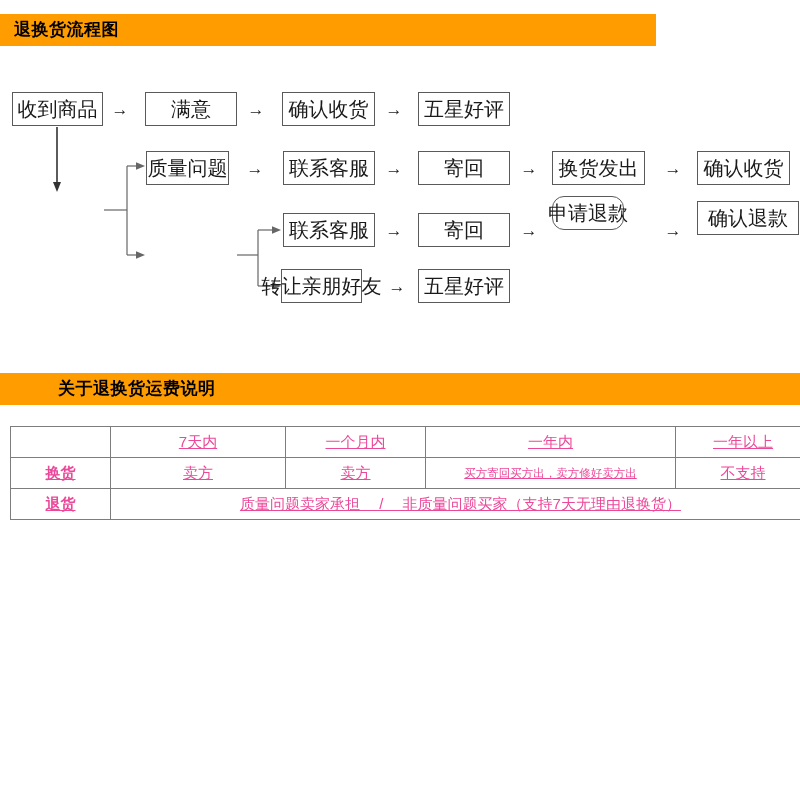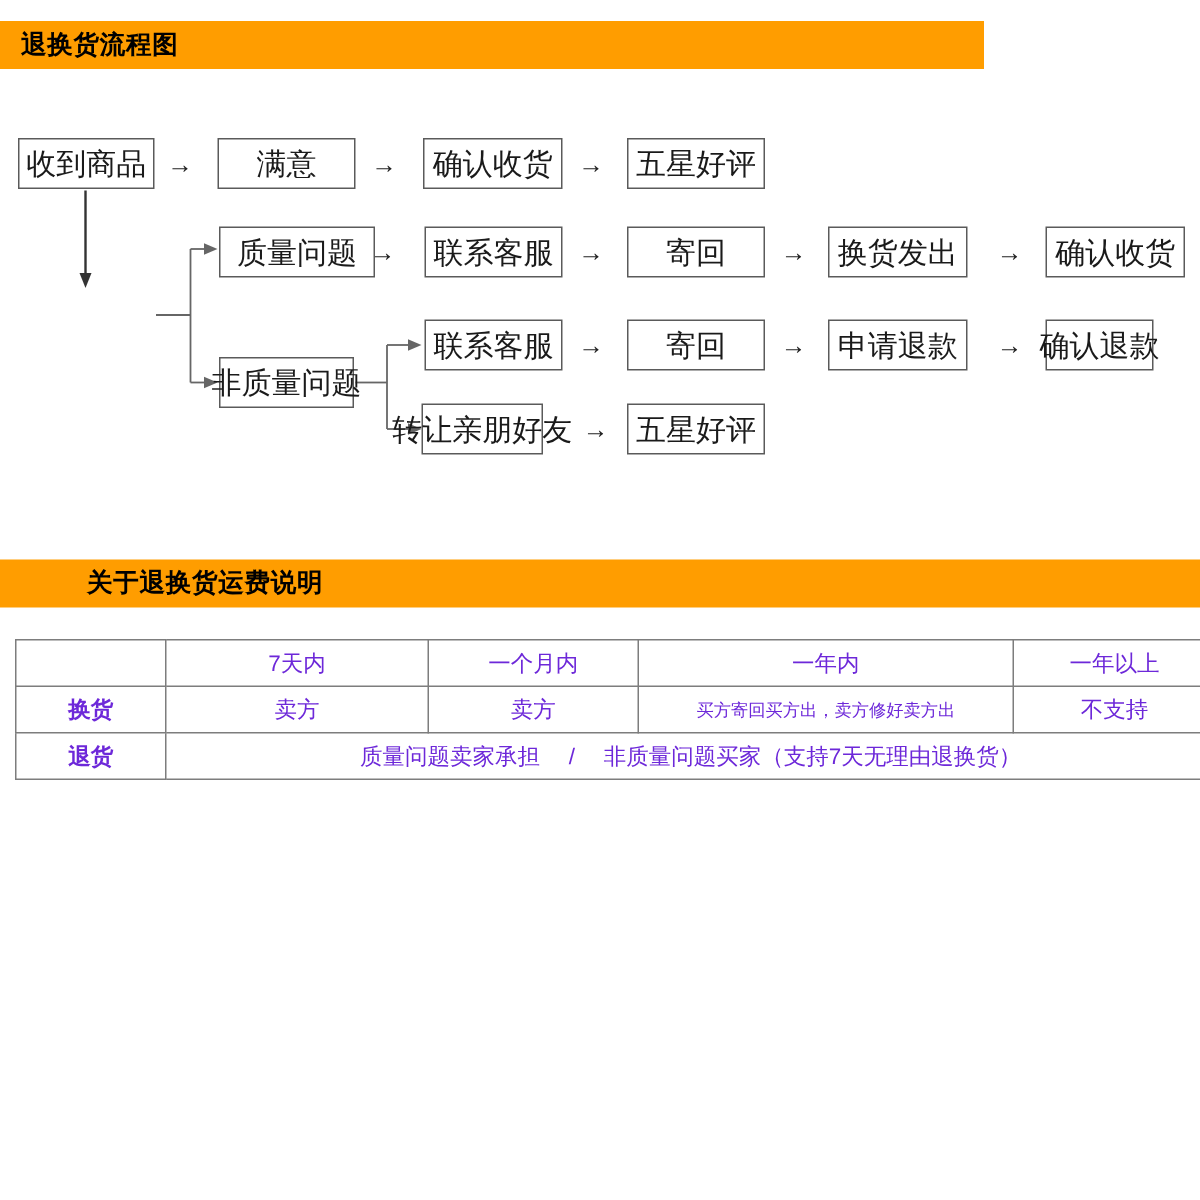--- a/index.html
+++ b/index.html
@@ -87,24 +87,25 @@
     width: 775px;
     border-collapse: collapse;
     table-layout: fixed;
   }
   #fee-table td {
     border: 1px solid #7d7d7d;
     height: 30px;
     text-align: center;
     vertical-align: middle;
     font-size: 15px;
-    color: #6d28d9;
+    color: #ec4899;
     padding: 0 2px;
     white-space: nowrap;
     overflow: hidden;
+    text-decoration: underline;
   }
   #fee-table td.rowhead {
     font-weight: bold;
   }
   #fee-table td.small {
     font-size: 11.5px;
   }
   #fee-table td.blank { border-left: 1px solid #7d7d7d; }
   .col-0 { width: 95px; }
   .col-1 { width: 170px; }
@@ -148,39 +149,38 @@
 
   <div class="node" style="left:12px;  top:92px; width:91px;">收到商品</div>
   <div class="arrow" style="left:107px; top:92px;">→</div>
   <div class="node" style="left:145px; top:92px; width:92px;">满意</div>
   <div class="arrow" style="left:243px; top:92px;">→</div>
   <div class="node" style="left:282px; top:92px; width:93px;">确认收货</div>
   <div class="arrow" style="left:381px; top:92px;">→</div>
   <div class="node" style="left:418px; top:92px; width:92px;">五星好评</div>
 
 
-  <div class="node" style="left:146px; top:151px; width:104px;">质量问题</div>
+  <div class="node" style="left:146px; top:151px; width:83px;">质量问题</div>
   <div class="arrow" style="left:242px; top:151px;">→</div>
   <div class="node" style="left:283px; top:151px; width:92px;">联系客服</div>
   <div class="arrow" style="left:381px; top:151px;">→</div>
   <div class="node" style="left:418px; top:151px; width:92px;">寄回</div>
   <div class="arrow" style="left:516px; top:151px;">→</div>
   <div class="node" style="left:552px; top:151px; width:93px;">换货发出</div>
   <div class="arrow" style="left:660px; top:151px;">→</div>
   <div class="node" style="left:697px; top:151px; width:93px;">确认收货</div>
 
-  <div class="node" style="left:146px; top:238px; width:90px;">非质量问题</div>
 
   <div class="node" style="left:283px; top:213px; width:92px;">联系客服</div>
   <div class="arrow" style="left:381px; top:213px;">→</div>
   <div class="node" style="left:418px; top:213px; width:92px;">寄回</div>
   <div class="arrow" style="left:516px; top:213px;">→</div>
-  <div class="node" style="left:552px; top:213px; width:93px;">申请退款</div>
+  <div class="node" style="left:552px; top:196px; width:72px;border-radius:12px;">申请退款</div>
   <div class="arrow" style="left:660px; top:213px;">→</div>
-  <div class="node" style="left:697px; top:213px; width:72px;">确认退款</div>
+  <div class="node" style="left:697px; top:201px; width:102px;">确认退款</div>
 
   <div class="node" style="left:281px; top:269px; width:81px;">转让亲朋好友</div>
   <div class="arrow" style="left:384px; top:269px;">→</div>
   <div class="node" style="left:418px; top:269px; width:92px;">五星好评</div>
 </div>
 
 <div class="section-bar" id="bar-fee">
   <span class="bar-title">关于退换货运费说明</span>
 </div>
 

